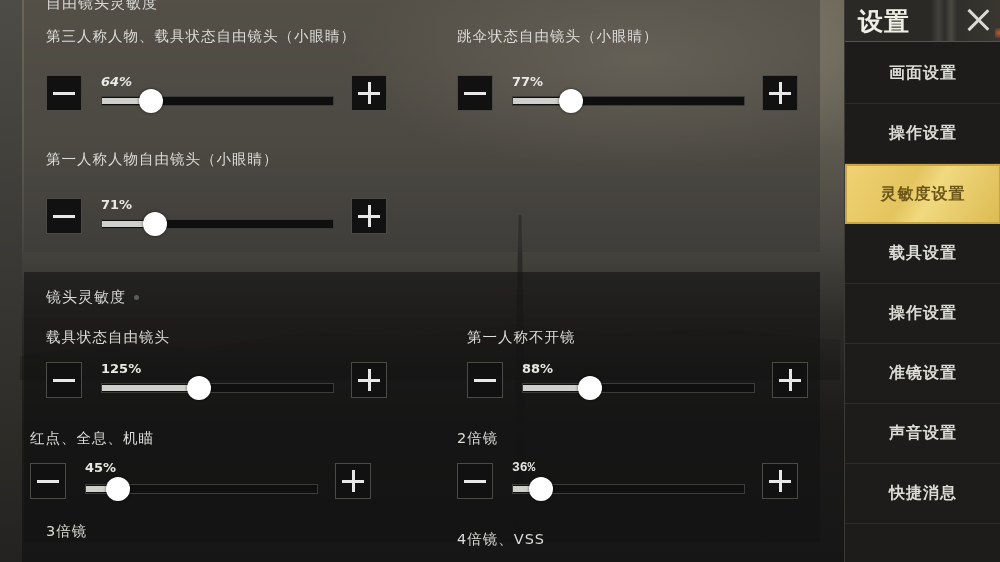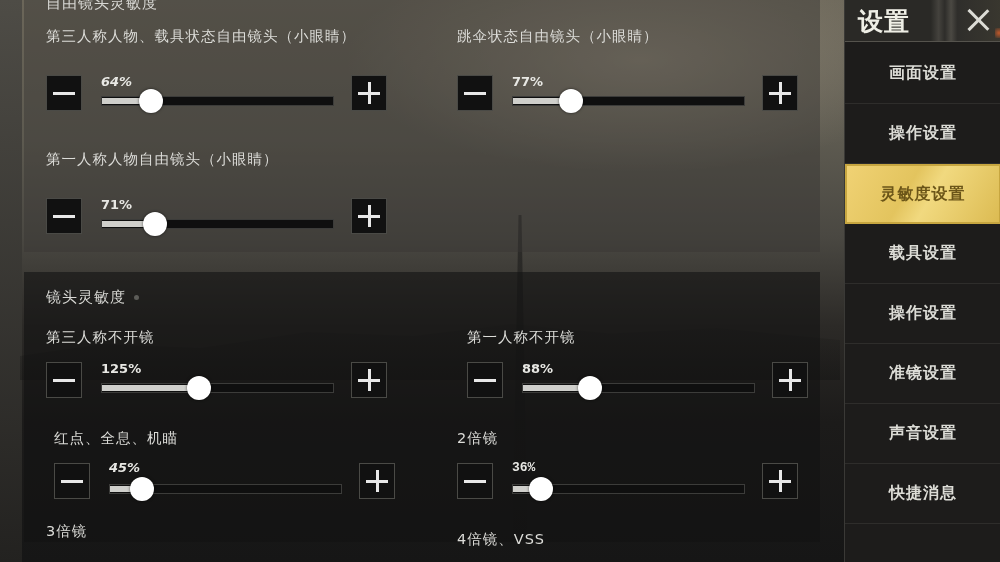--- a/index.html
+++ b/index.html
@@ -167,21 +167,21 @@
         <span class="glyph-h"></span>
         <span class="glyph-v"></span>
       </div>
   </div>
 </div>
 
 <div class="panel p2">
   <div class="section-title" style="top:16px;"><span>镜头灵敏度</span><span class="dot"></span></div>
 
   <div class="setting" style="left:22px; top:56px;">
-    <div class="label">第三人称不开镜</div>
+    <div class="label">载具状态自由镜头</div>
     <div class="btn minus" style="top:34px;">
         <span class="glyph-h"></span>
       </div>
     <div class="value" style="top:33px;">125%</div>
     <div class="slider" style="top:55px;">
       <div class="fill" style="width: 42%;"></div>
       <div class="knob" style="left: 42%;"></div>
     </div>
     <div class="btn plus" style="top:34px;">
         <span class="glyph-h"></span>
@@ -198,26 +198,26 @@
     <div class="slider" style="top:55px;">
       <div class="fill" style="width: 29%;"></div>
       <div class="knob" style="left: 29%;"></div>
     </div>
     <div class="btn plus" style="top:34px;">
         <span class="glyph-h"></span>
         <span class="glyph-v"></span>
       </div>
   </div>
 
-  <div class="setting" style="left:30px; top:157px;">
+  <div class="setting" style="left:6px; top:157px;">
     <div class="label">红点、全息、机瞄</div>
     <div class="btn minus" style="top:34px;">
         <span class="glyph-h"></span>
       </div>
-    <div class="value" style="top:31px;font-style:italic;">45%</div>
+    <div class="value" style="top:31px;">45%</div>
     <div class="slider" style="top:55px;">
       <div class="fill" style="width: 14%;"></div>
       <div class="knob" style="left: 14%;"></div>
     </div>
     <div class="btn plus" style="top:34px;">
         <span class="glyph-h"></span>
         <span class="glyph-v"></span>
       </div>
   </div>
 

